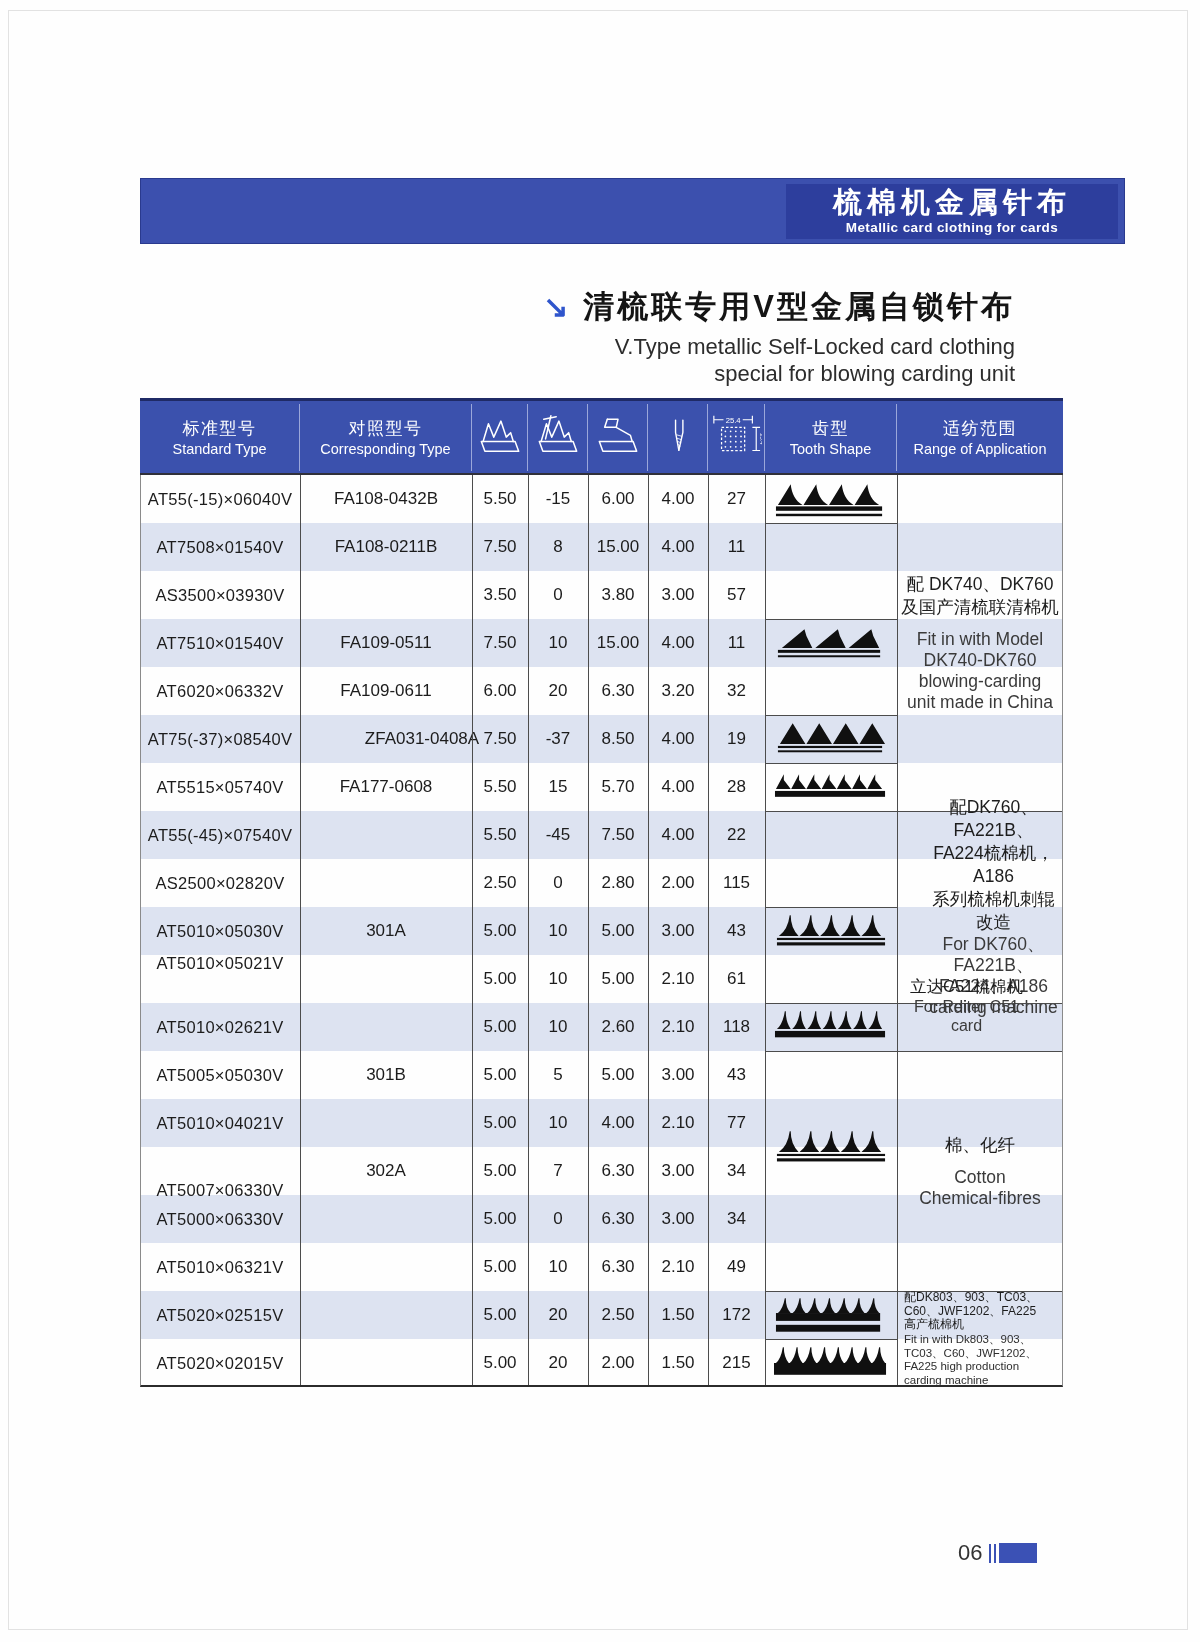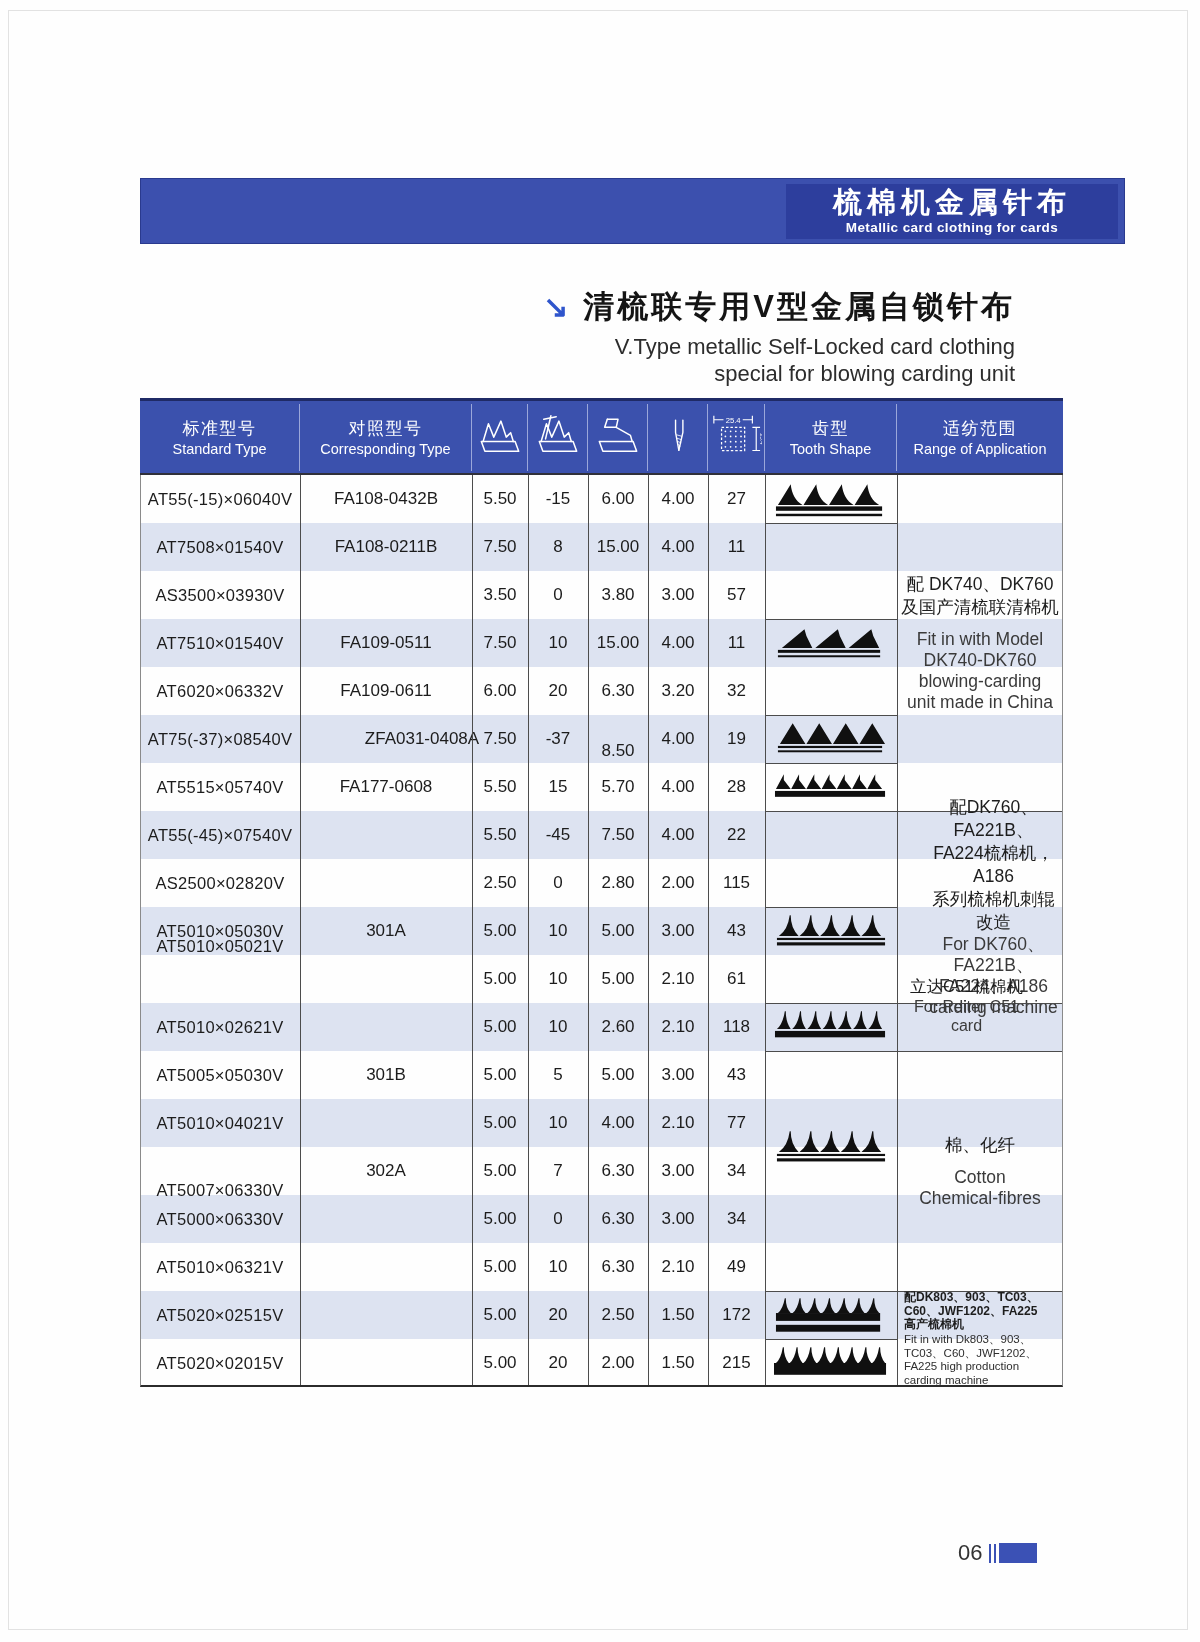--- a/index.html
+++ b/index.html
@@ -49,21 +49,21 @@
 
   .app-cell { position:absolute; display:flex; flex-direction:column; justify-content:center;
               align-items:center; text-align:center; box-sizing:border-box; }
   .app-zh { font-size:17.5px; color:#1d1d1d; line-height:23px; }
   .app-en { font-size:17.5px; color:#3a3a3a; line-height:21px; }
   .app-gap { height:10px; }
   .app-cell.tight .app-zh { font-size:16.5px; line-height:21px; }
   .app-cell.tight .app-en { font-size:16px; line-height:19px; }
   .app-cell.tight .app-gap { height:0; }
   .app-cell.small { align-items:flex-start; text-align:left; padding-left:7px; padding-right:2px; }
-  .app-cell.small .app-zh { font-size:12px; line-height:13.5px; font-weight:bold; }
+  .app-cell.small .app-zh { font-size:12px; line-height:13.5px; font-weight:normal; }
   .app-cell.small .app-en { font-size:11.5px; line-height:13.5px; color:#2e2e2e; }
   .app-cell.small .app-gap { height:2px; }
 
   
   .page-footer { position:absolute; left:958px; top:1540px; display:flex; align-items:center;
                  font-size:22px; color:#333; }
   .footer-bars { display:flex; align-items:center; margin-left:7px; }
   .bar-thin { width:2px; height:19px; background:#3b51b5; margin-right:3px; }
   .bar-wide { width:38px; height:20px; background:#3b51b5; }
 </style>
@@ -324,21 +324,21 @@
       <div class="cell" style="left: 160px; width: 172px; top: 269px;">FA109-0611</div>
       <div class="cell" style="left: 332px; width: 56px; top: 269px;">6.00</div>
       <div class="cell" style="left: 388px; width: 60px; top: 269px;">20</div>
       <div class="cell" style="left: 448px; width: 60px; top: 269px;">6.30</div>
       <div class="cell" style="left: 508px; width: 60px; top: 269px;">3.20</div>
       <div class="cell" style="left: 568px; width: 57px; top: 269px;">32</div>
       <div class="cell standard" style="left: 0px; width: 160px; top: 317px;">AT75(-37)×08540V</div>
       <div class="cell" style="left: 160px; width: 172px; top: 317px; margin-left: 36px;">ZFA031-0408A</div>
       <div class="cell" style="left: 332px; width: 56px; top: 317px;">7.50</div>
       <div class="cell" style="left: 388px; width: 60px; top: 317px;">-37</div>
-      <div class="cell" style="left: 448px; width: 60px; top: 329px;">8.50</div>
+      <div class="cell" style="left: 448px; width: 60px; top: 317px;">8.50</div>
       <div class="cell" style="left: 508px; width: 60px; top: 317px;">4.00</div>
       <div class="cell" style="left: 568px; width: 57px; top: 317px;">19</div>
       <div class="cell standard" style="left: 0px; width: 160px; top: 365px;">AT5515×05740V</div>
       <div class="cell" style="left: 160px; width: 172px; top: 365px;">FA177-0608</div>
       <div class="cell" style="left: 332px; width: 56px; top: 365px;">5.50</div>
       <div class="cell" style="left: 388px; width: 60px; top: 365px;">15</div>
       <div class="cell" style="left: 448px; width: 60px; top: 365px;">5.70</div>
       <div class="cell" style="left: 508px; width: 60px; top: 365px;">4.00</div>
       <div class="cell" style="left: 568px; width: 57px; top: 365px;">28</div>
       <div class="cell standard" style="left: 0px; width: 160px; top: 413px;">AT55(-45)×07540V</div>
@@ -355,21 +355,21 @@
       <div class="cell" style="left: 448px; width: 60px; top: 461px;">2.80</div>
       <div class="cell" style="left: 508px; width: 60px; top: 461px;">2.00</div>
       <div class="cell" style="left: 568px; width: 57px; top: 461px;">115</div>
       <div class="cell standard" style="left: 0px; width: 160px; top: 509px;">AT5010×05030V</div>
       <div class="cell" style="left: 160px; width: 172px; top: 509px;">301A</div>
       <div class="cell" style="left: 332px; width: 56px; top: 509px;">5.00</div>
       <div class="cell" style="left: 388px; width: 60px; top: 509px;">10</div>
       <div class="cell" style="left: 448px; width: 60px; top: 509px;">5.00</div>
       <div class="cell" style="left: 508px; width: 60px; top: 509px;">3.00</div>
       <div class="cell" style="left: 568px; width: 57px; top: 509px;">43</div>
-      <div class="cell standard" style="left: 0px; width: 160px; top: 524px;">AT5010×05021V</div>
+      <div class="cell standard" style="left: 0px; width: 160px; top: 541px;">AT5010×05021V</div>
       <div class="cell" style="left: 160px; width: 172px; top: 557px;"></div>
       <div class="cell" style="left: 332px; width: 56px; top: 557px;">5.00</div>
       <div class="cell" style="left: 388px; width: 60px; top: 557px;">10</div>
       <div class="cell" style="left: 448px; width: 60px; top: 557px;">5.00</div>
       <div class="cell" style="left: 508px; width: 60px; top: 557px;">2.10</div>
       <div class="cell" style="left: 568px; width: 57px; top: 557px;">61</div>
       <div class="cell standard" style="left: 0px; width: 160px; top: 605px;">AT5010×02621V</div>
       <div class="cell" style="left: 160px; width: 172px; top: 605px;"></div>
       <div class="cell" style="left: 332px; width: 56px; top: 605px;">5.00</div>
       <div class="cell" style="left: 388px; width: 60px; top: 605px;">10</div>

